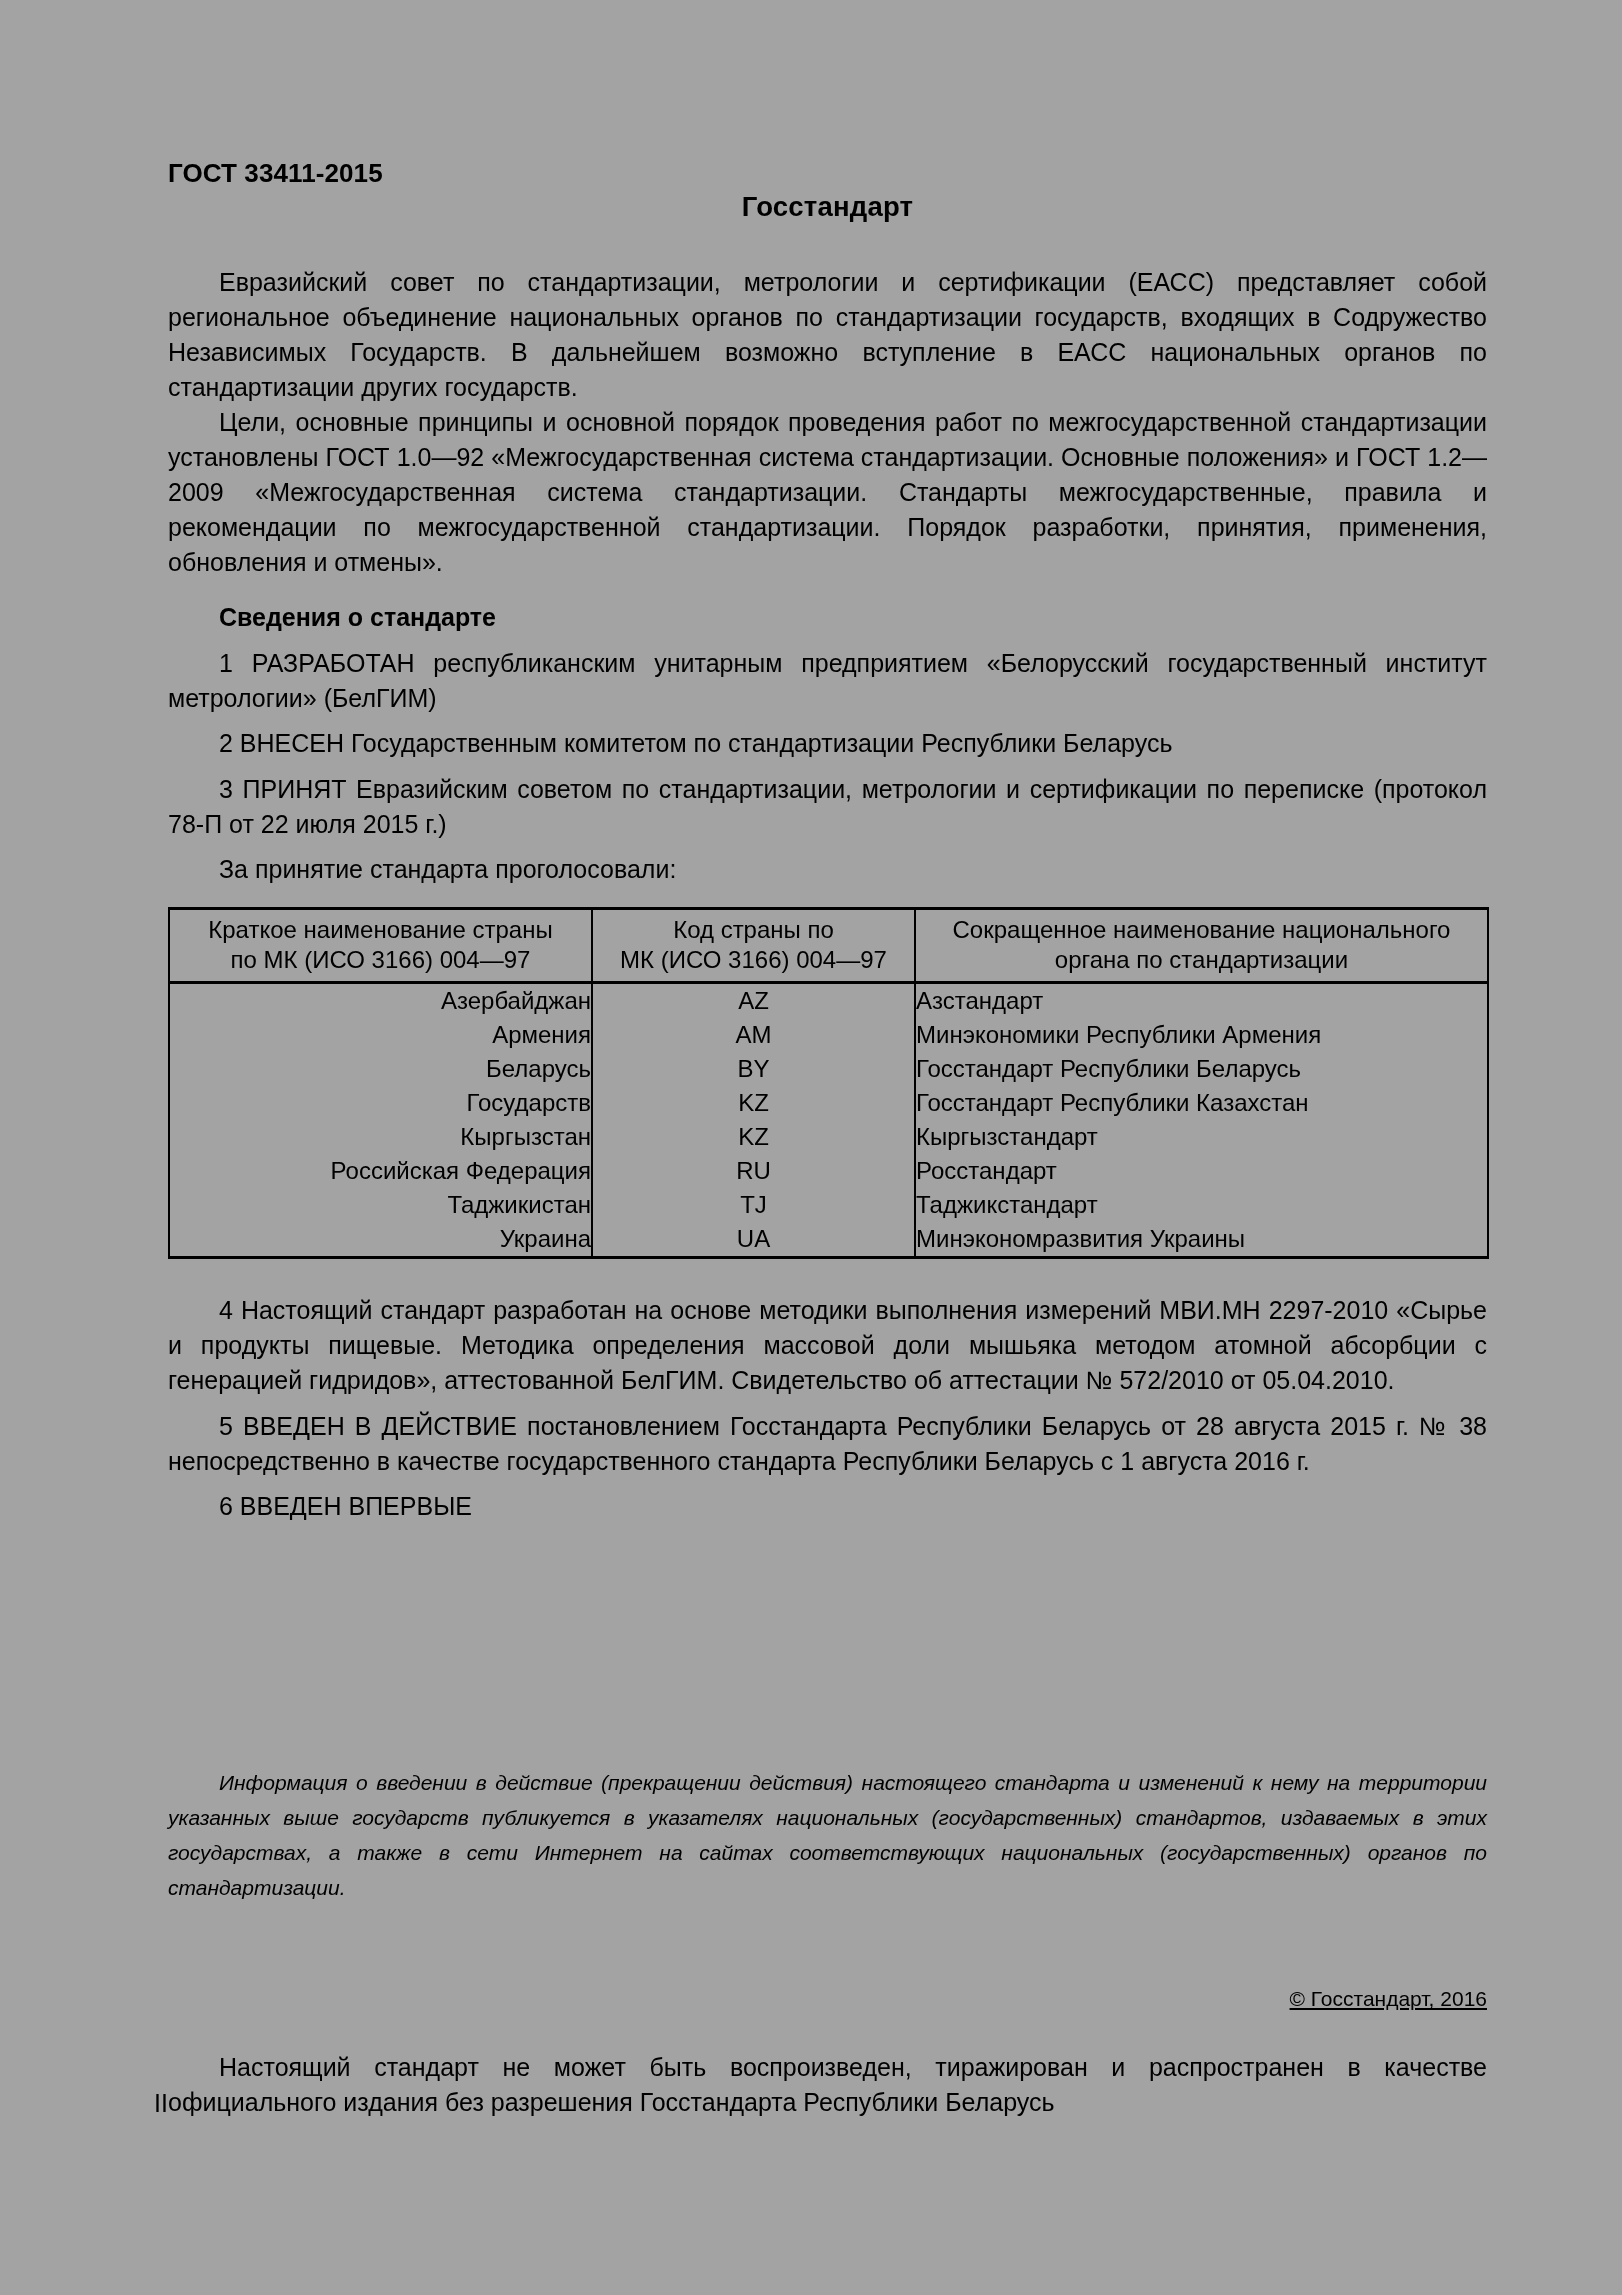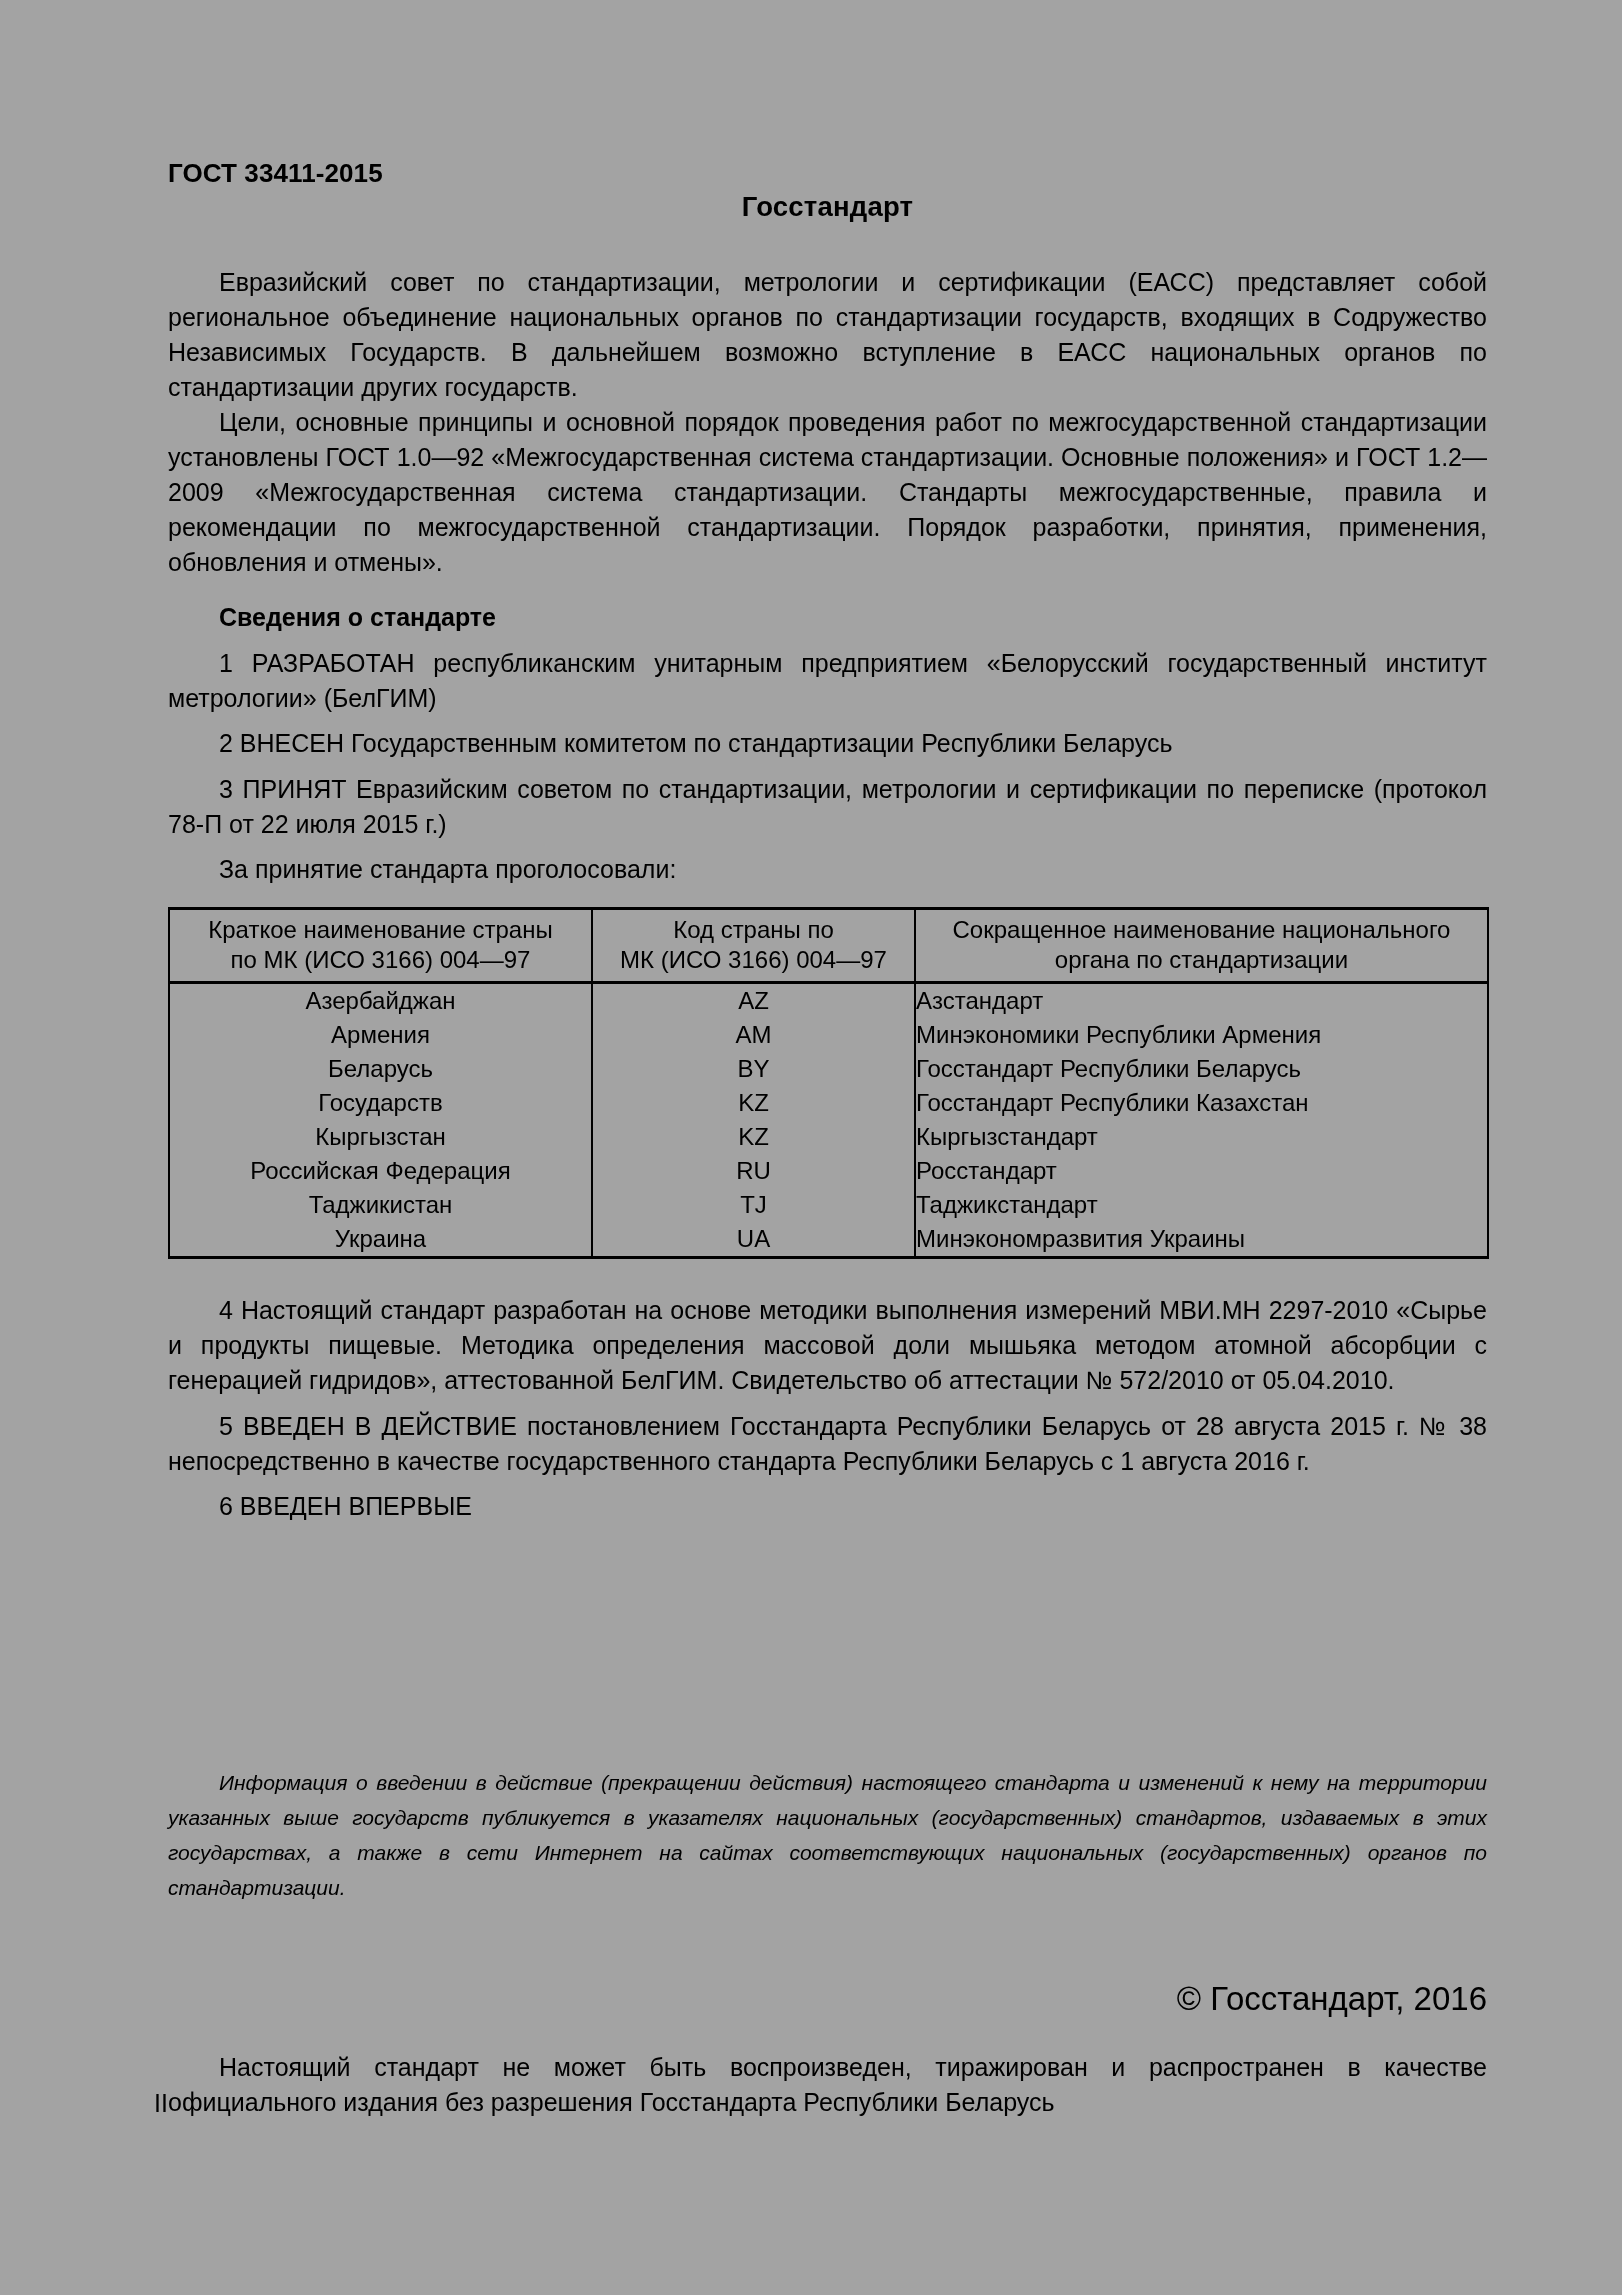--- a/index.html
+++ b/index.html
@@ -106,44 +106,45 @@
     padding: 5.2px 6.5px 6.5px;
   }
   table.vote-table tbody tr:last-child td {
     border-bottom: 3.3px solid #000;
   }
   table.vote-table tbody td {
     line-height: 34px;
     height: 34px;
     padding: 0;
   }
-  td.col-country { text-align: center;   padding-left: 10.5px; }
+  td.col-country { text-align: right;   padding-left: 10.5px; }
   td.col-code    { text-align: center; }
   td.col-body    { text-align: left;   padding-left: 10.5px; }
 
   .thead-l1 { display: block; }
   .thead-l2 { display: block; }
 
   
   p.notice {
     margin: 0;
     font-size: 21px;
     line-height: 35px;
     font-style: italic;
     font-weight: normal;
     text-align: justify;
     text-indent: 51px;
   }
 
   
   p.copyright {
     margin: 0;
-    font-size: 33px;
+    font-size: 21px;
     line-height: 35px;
     text-align: right;
+    text-decoration: underline;
   }
 
   
   .folio {
     position: absolute;
     left: 154px;
     top: 2089px;
     font-size: 25px;
     font-weight: normal;
   }

